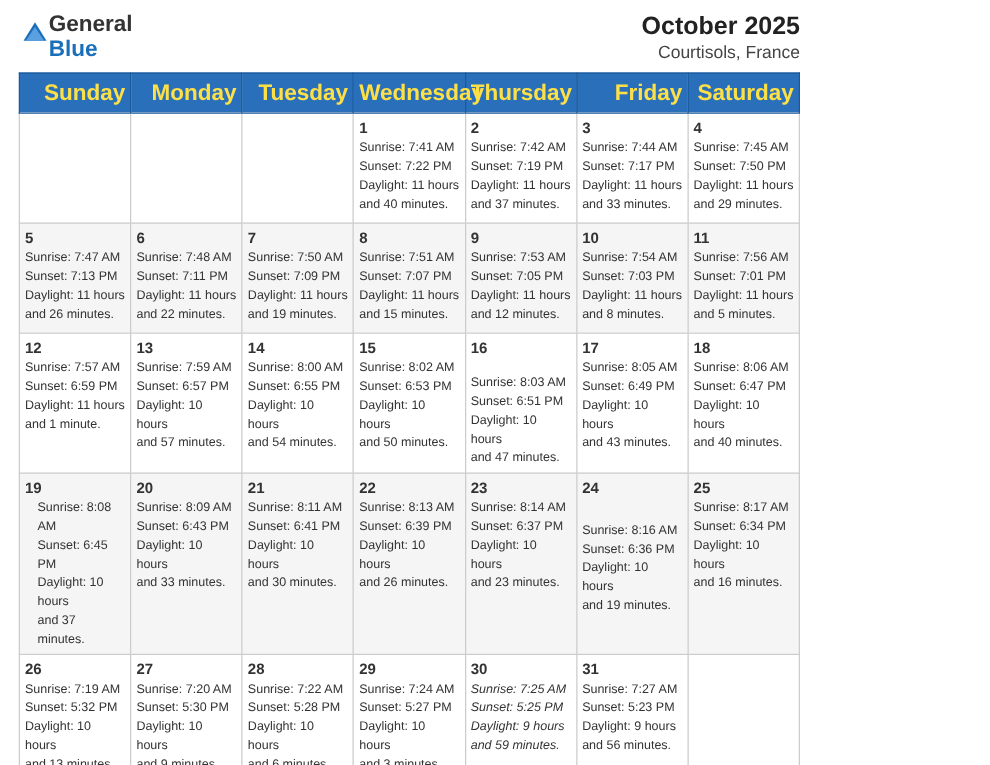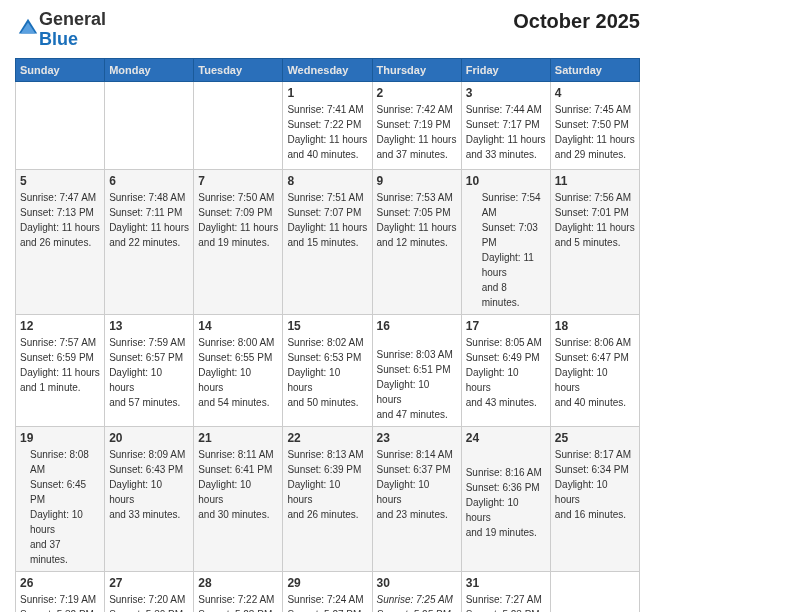--- a/index.html
+++ b/index.html
@@ -53,26 +53,26 @@
     }
     .calendar {
       flex: 1;
       border: 1px solid #ccc;
       border-collapse: collapse;
       width: 100%;
       table-layout: fixed;
     }
     .calendar th {
       background-color: #2a6fba;
-      color: #e5e5e5;
-      font-size: 11px;
+      color: #fde047;
+      font-size: 18px;
       font-weight: bold;
       padding: 5px 4px;
       border: 1px solid #1a5a9a;
-      text-align: left;
+      text-align: right;
     }
     .calendar td {
       vertical-align: top;
       border: 1px solid #ccc;
       padding: 4px 4px;
       font-size: 10px;
       color: #333;
       height: 88px;
       background: #fff;
     }
@@ -106,20 +106,21 @@
       </div>
       <div>
         <div class="logo-text">
           <span class="logo-general">General</span><br>
           <span class="logo-blue">Blue</span>
         </div>
       </div>
     </div>
     <div class="title-block">
       <div class="month-title">October 2025</div>
+      <div class="location">Courtisols, France</div>
     </div>
   </div>
 
   <table class="calendar">
     <thead>
       <tr>
         <th>Sunday</th>
         <th>Monday</th>
         <th>Tuesday</th>
         <th>Wednesday</th>
@@ -193,21 +194,21 @@
           </td>
           <td>
             <div class="day-number">9</div>
             <div class="day-info" style="white-space: pre-line;">Sunrise: 7:53 AM
 Sunset: 7:05 PM
 Daylight: 11 hours
 and 12 minutes.</div>
           </td>
           <td>
             <div class="day-number">10</div>
-            <div class="day-info" style="white-space: pre-line; margin-left: 16px;">Sunrise: 7:54 AM
+            <div class="day-info" style="white-space: pre-line;">Sunrise: 7:54 AM
 Sunset: 7:03 PM
 Daylight: 11 hours
 and 8 minutes.</div>
           </td>
           <td>
             <div class="day-number">11</div>
             <div class="day-info" style="white-space: pre-line;">Sunrise: 7:56 AM
 Sunset: 7:01 PM
 Daylight: 11 hours
 and 5 minutes.</div>

